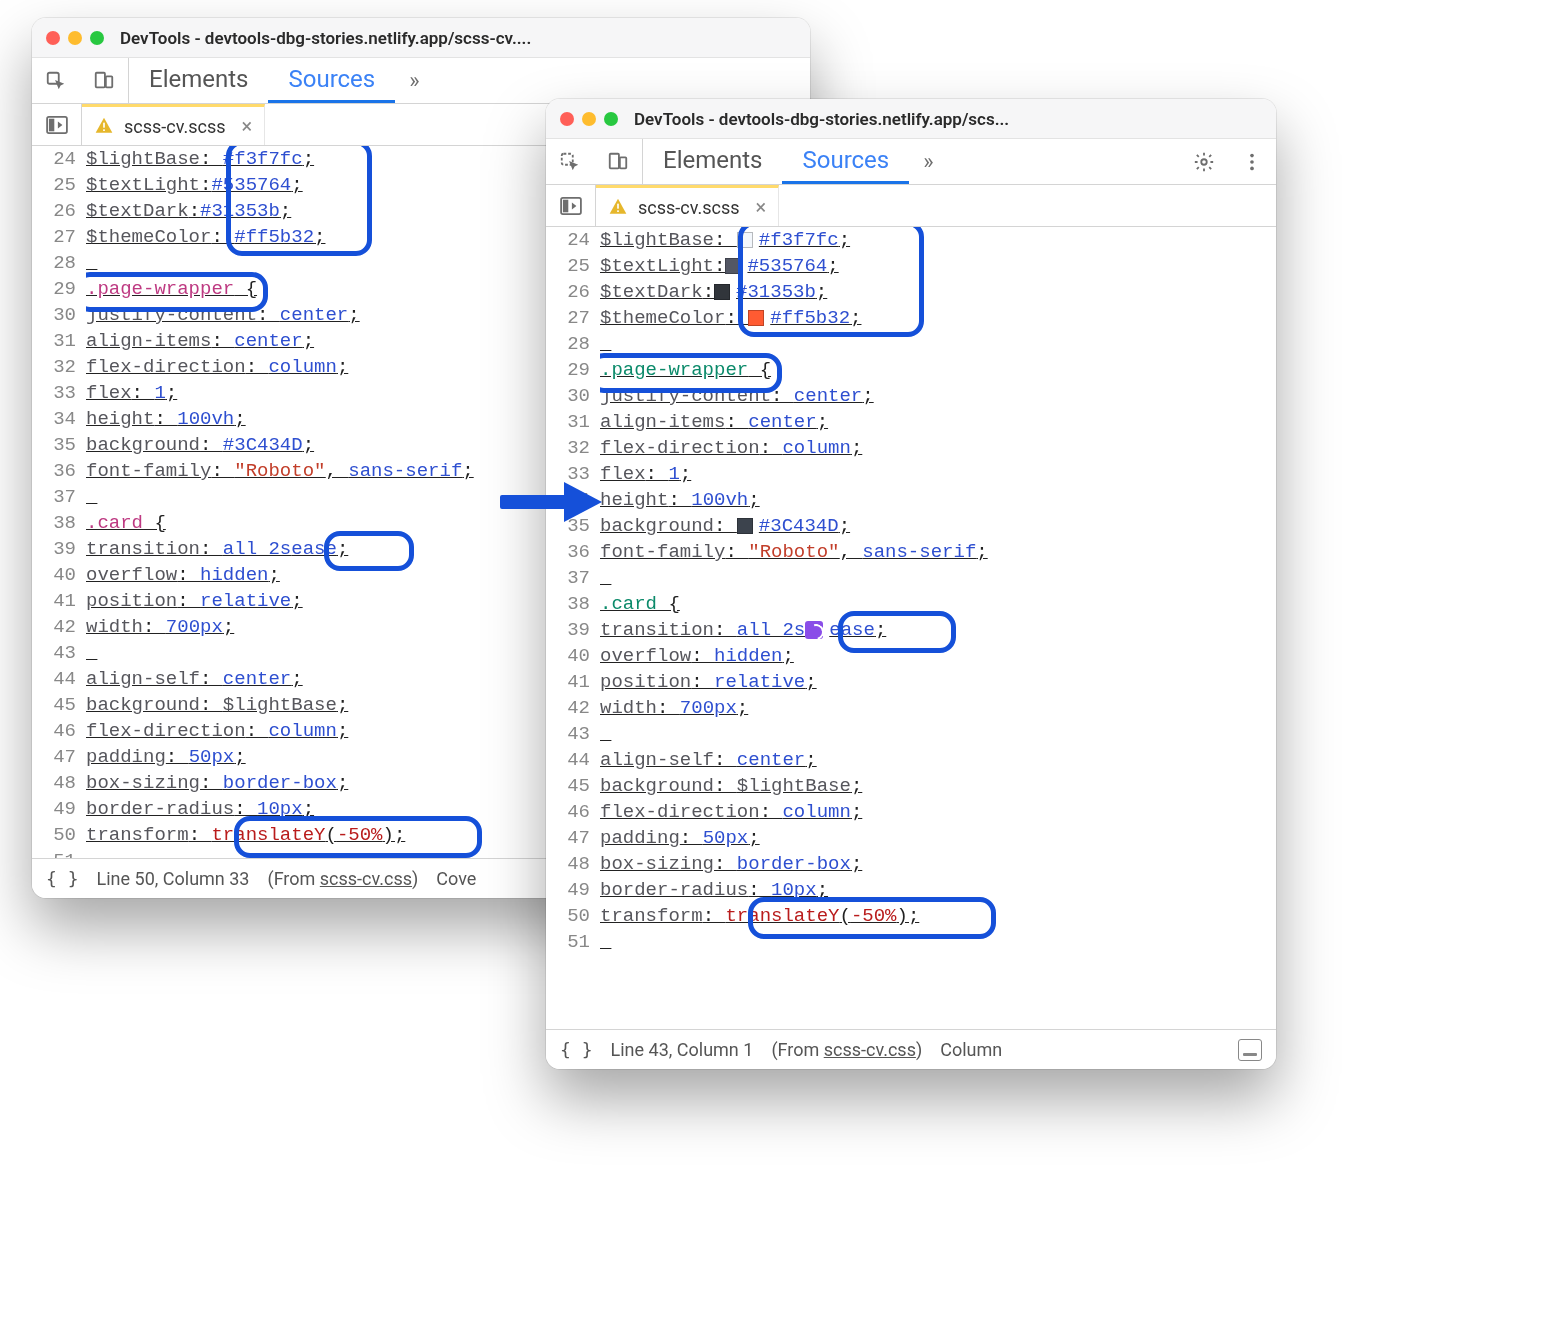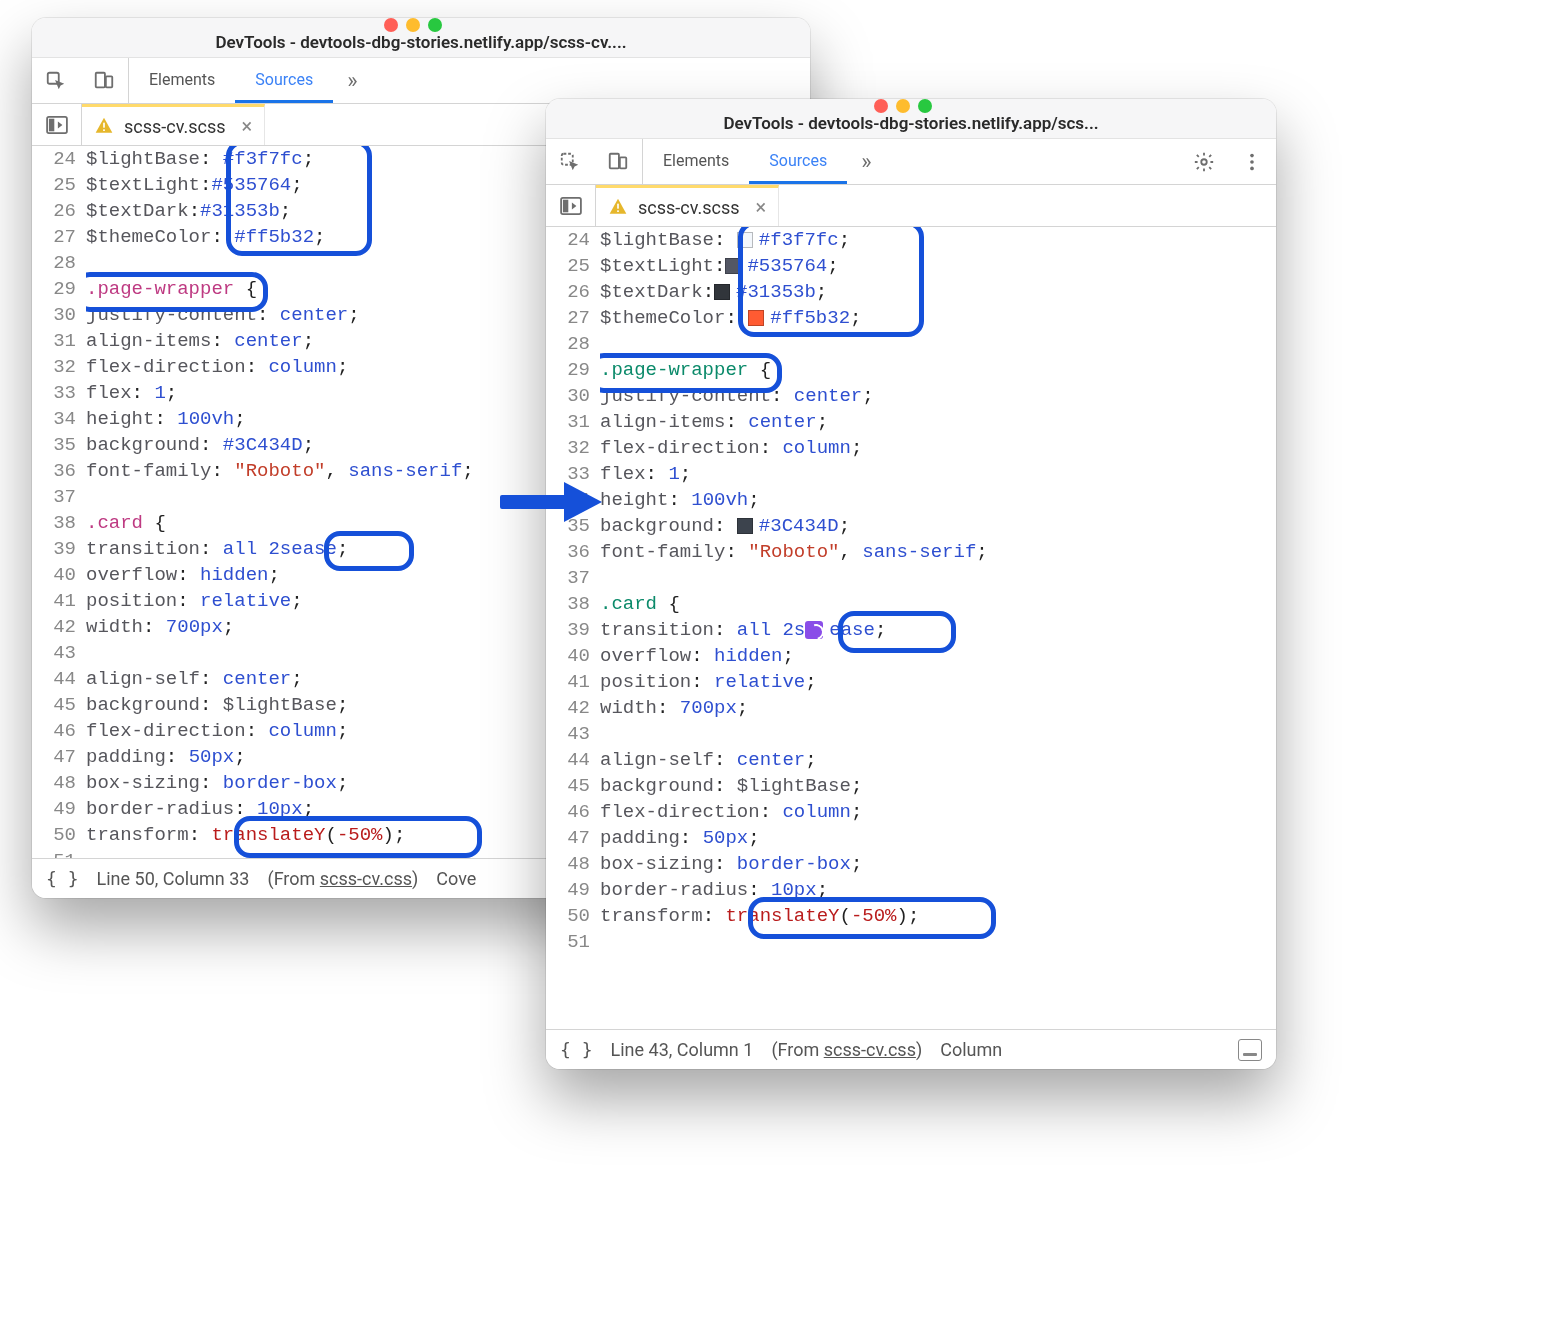--- a/index.html
+++ b/index.html
@@ -18,21 +18,20 @@
   .win2 { left: 546px; top: 99px; width: 730px; height: 970px; }
   
   .titlebar {
     height: 40px;
     display: flex;
     align-items: center;
     padding: 0 14px;
     background: #f6f6f7;
     border-bottom: 1px solid #e3e3e3;
     flex-shrink: 0;
-    flex-direction: column;
   }
   .traffic { display: flex; gap: 8px; margin-right: 16px; }
   .tl { width: 14px; height: 14px; border-radius: 50%; }
   .tl.red { background: #ff5f57; }
   .tl.yellow { background: #febc2e; }
   .tl.green { background: #28c840; }
   .title { font-size: 17px; font-weight: 600; color: #2a2a2a; white-space: nowrap; overflow: hidden; text-overflow: ellipsis; flex: 1; }
   
   .toolbar {
     height: 46px;
@@ -44,21 +43,21 @@
   }
   .tb-btn {
     display: flex; align-items: center; justify-content: center;
     width: 48px; color: #6e6e6e; cursor: pointer;
   }
   .tb-btn svg { width: 22px; height: 22px; }
   .tb-sep { width: 1px; background: #d4d4d4; }
   .tabs { display: flex; align-items: stretch; }
   .tab {
     display: flex; align-items: center; padding: 0 20px;
-    font-size: 16px; color: #555; cursor: pointer;
+    font-size: 24px; color: #555; cursor: pointer;
     border-bottom: 3px solid transparent;
   }
   .tab.active { color: #3b82f6; border-bottom-color: #1a73e8; }
   .tb-more { display: flex; align-items: center; padding: 0 14px; color: #6e6e6e; cursor: pointer; font-size: 22px; }
   .tb-right { margin-left: auto; display: flex; }
   
   .filetabs {
     height: 42px;
     display: flex;
     align-items: center;
@@ -94,21 +93,21 @@
     line-height: 26px;
   }
   .gutter {
     width: 54px;
     text-align: right;
     padding-right: 10px;
     color: #888;
     background: #fff;
     user-select: none;
   }
-  .codecol { flex: 1; white-space: pre; color: #222; overflow: hidden; }
+  .codecol { flex: 1; white-space: pre; color: #222; overflow: hidden; text-decoration: underline; }
   .codecol .row { height: 26px; display:flex; align-items:center; }
   
   .c-var { color: #56565c; }
   .c-sel { color: #be3a82; }
   .c-sel2 { color: #0b8a6a; }
   .c-prop { color: #56565c; }
   .c-val { color: #2e4fd0; }
   .c-str { color: #c23e2a; }
   .c-neg { color: #b91c1c; }
   .c-fn { color: #b91c1c; }

